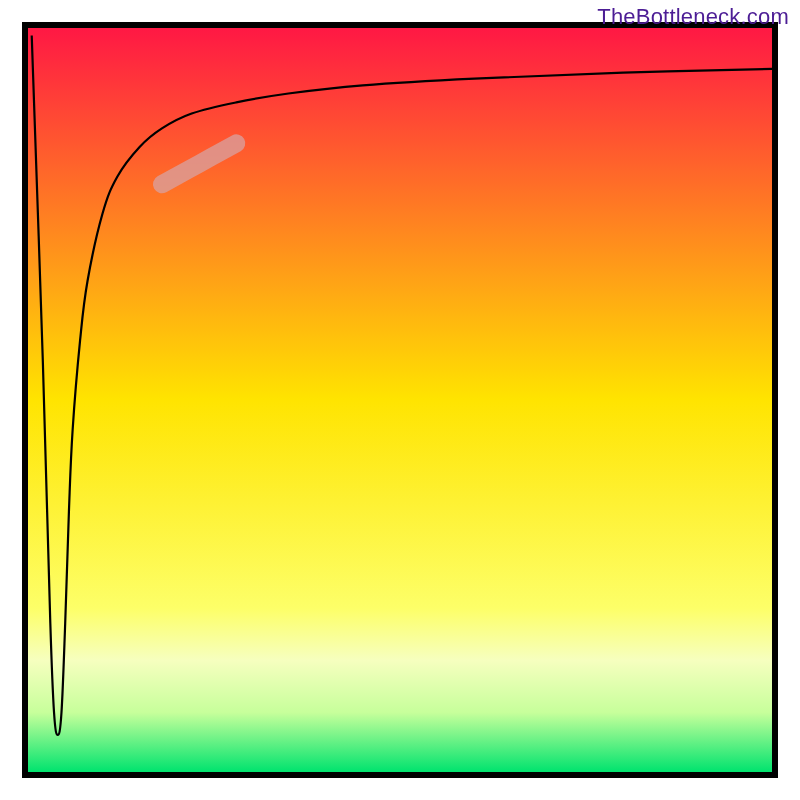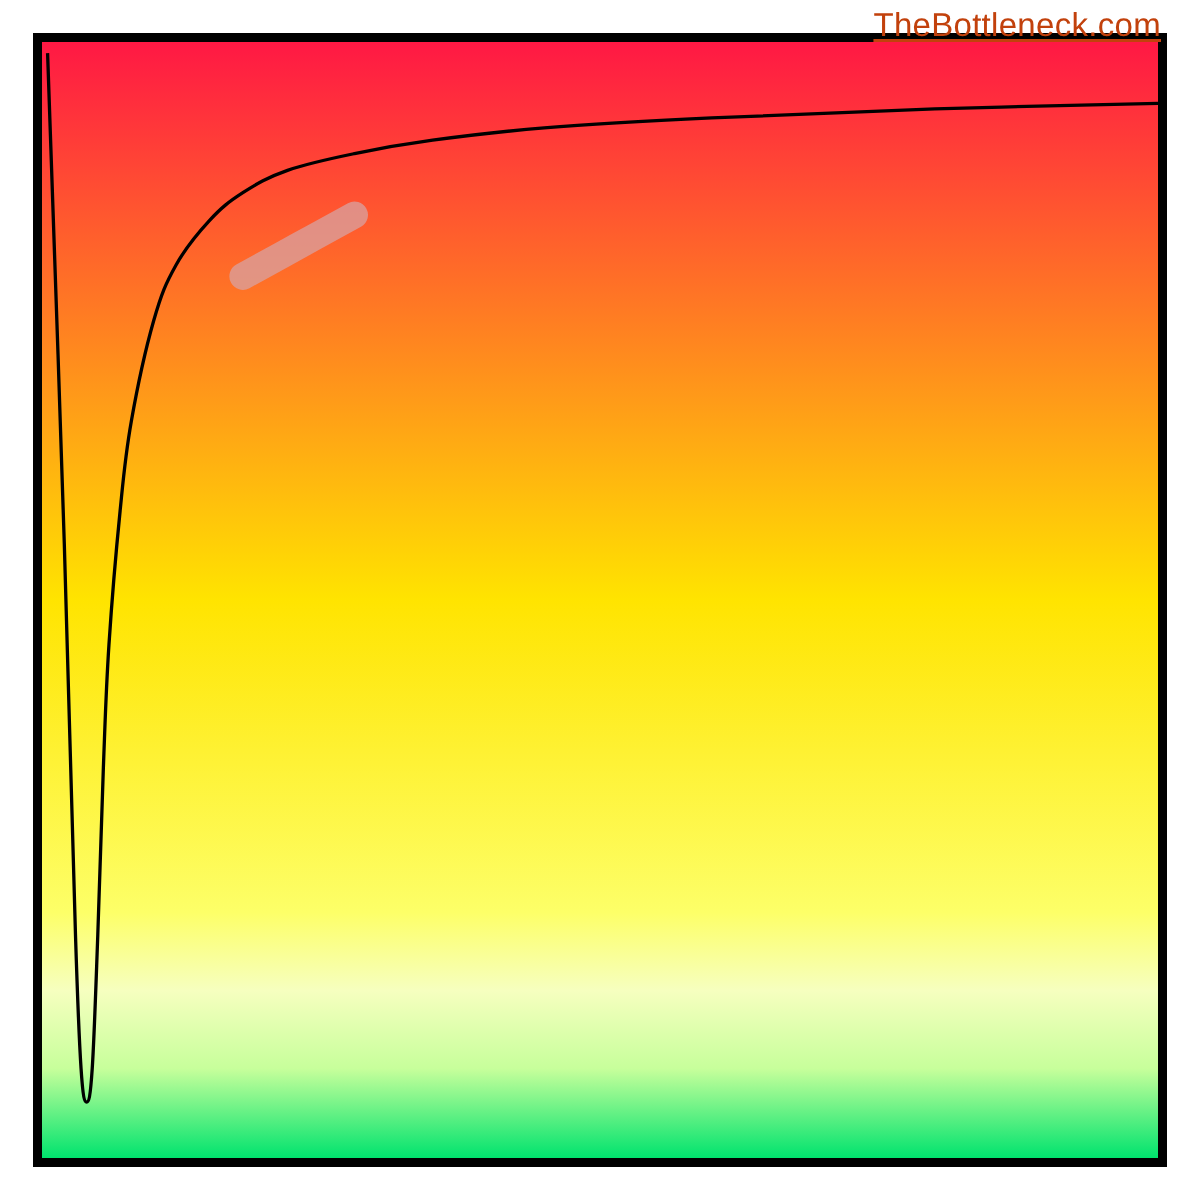--- a/index.html
+++ b/index.html
@@ -12,26 +12,25 @@
     font-family: Arial, Helvetica, sans-serif;
   }
   .stage {
     position: relative;
     width: 800px;
     height: 800px;
   }
   .watermark {
     position: absolute;
     top: 4px;
-    right: 26px;
-    color: #c2410c;
+    right: 11px;
+    color: #4c1d95;
     font-size: 22px;
     letter-spacing: 0.2px;
     font-weight: 400;
-    text-decoration: underline;
   }
   svg {
     display: block;
   }
 </style>
 </head>
 <body>
 
 <div class="stage">
   <div class="watermark">TheBottleneck.com</div>

